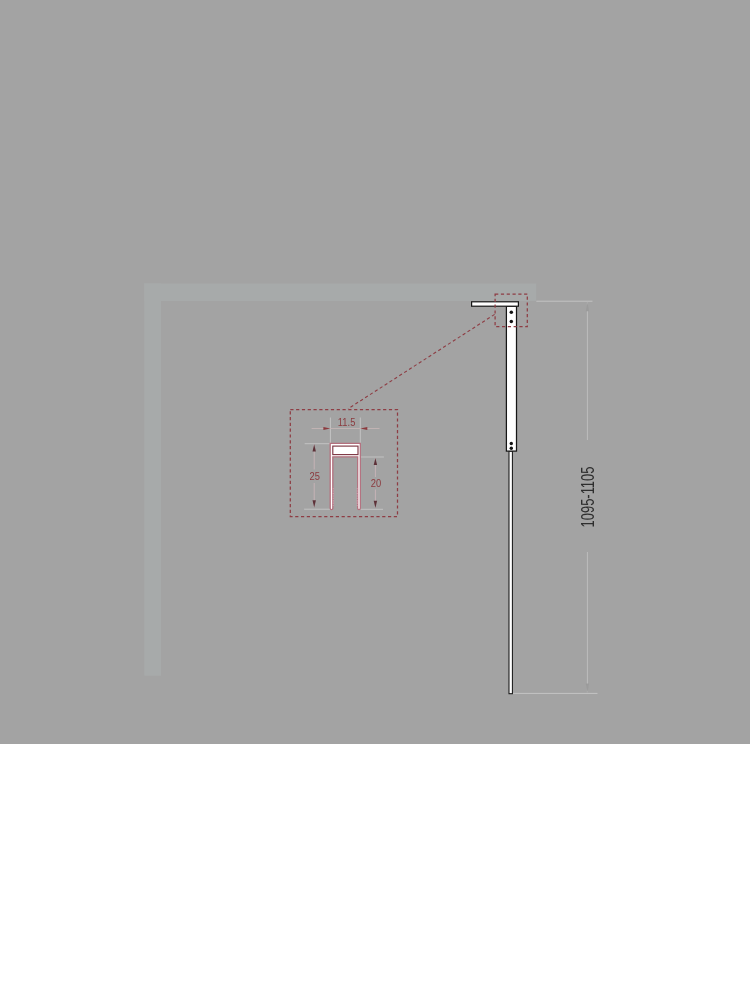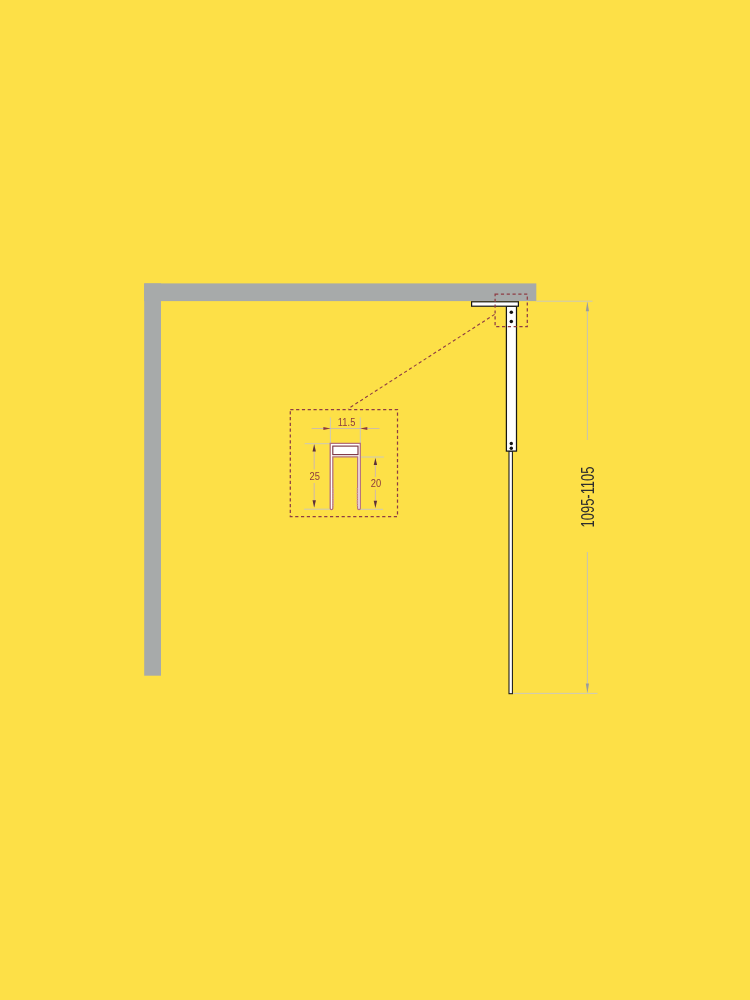--- a/index.html
+++ b/index.html
@@ -1,16 +1,16 @@
 <!DOCTYPE html>
 <html><head>
 <meta charset="utf-8">
 <style>
   html,body{margin:0;padding:0;background:#ffffff;}
-  .page{position:relative;width:750px;height:1000px;background:#fde047;overflow:hidden;}
+  .page{position:relative;width:750px;height:744px;background:#a3a3a3;overflow:hidden;}
   svg{position:absolute;left:0;top:0;}
   text{font-family:"Liberation Sans",sans-serif;}
 </style>
 </head>
 <body>
 <div class="page">
 <svg width="750" height="1000" viewBox="0 0 750 1000">
 
   <rect x="144.2" y="283.4" width="392.1" height="17.7" fill="#a7aaaa"></rect>
 

